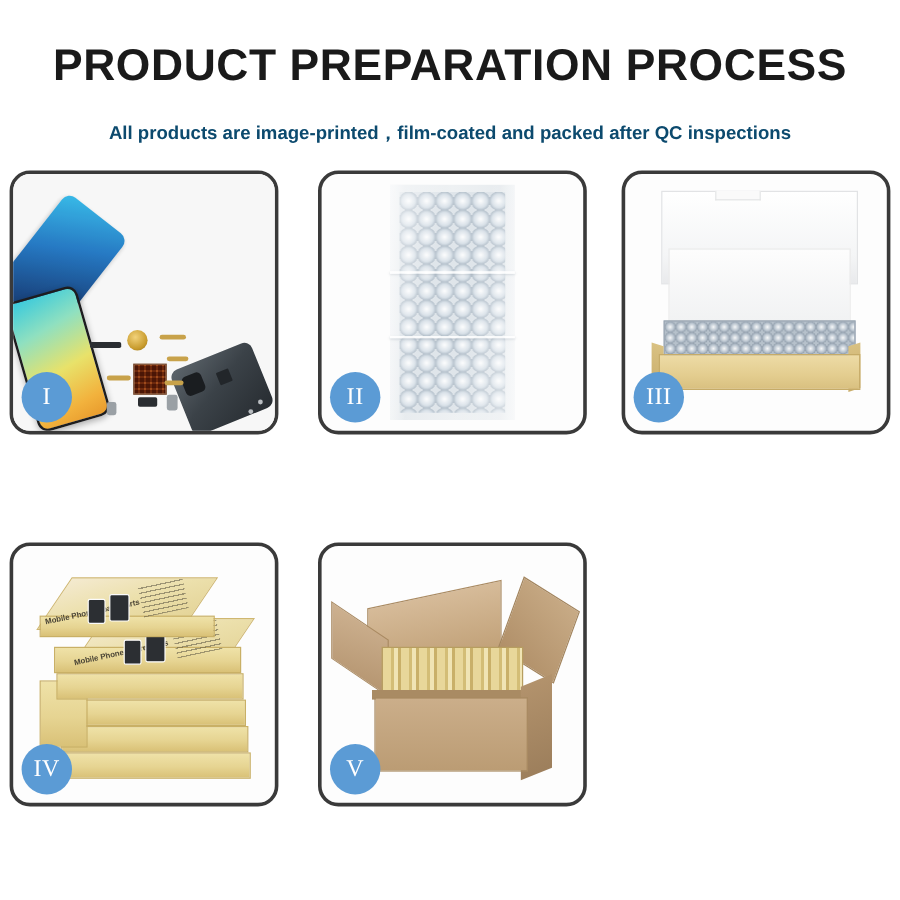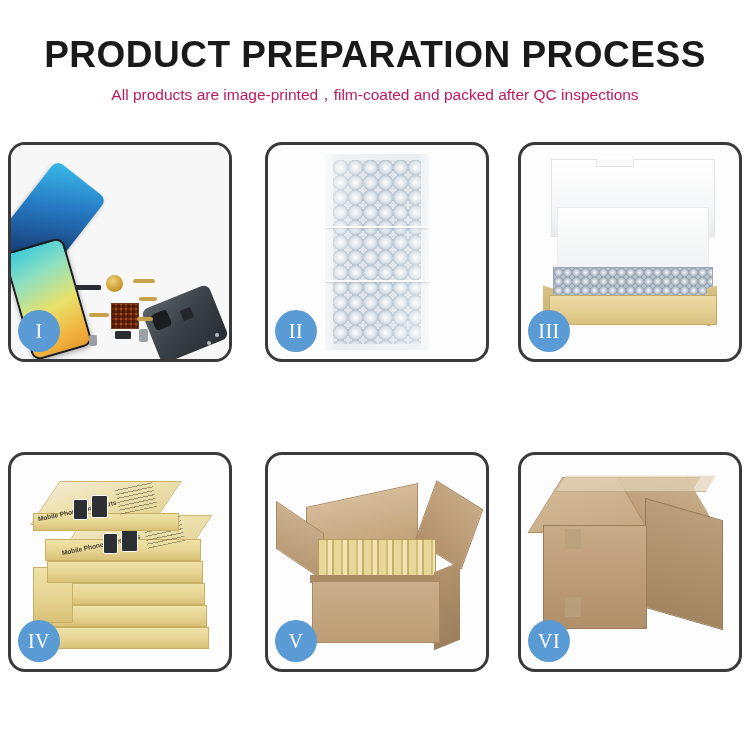--- a/index.html
+++ b/index.html
@@ -32,26 +32,27 @@
     margin: 0;
     padding-top: 34px;
     font-size: 37px;
     font-weight: bold;
     letter-spacing: 0.5px;
     color: #1a1a1a;
     font-family: "Liberation Sans", sans-serif;
     white-space: nowrap;
   }
   .subtitle {
-    margin: 0;
+    margin: 16px;
     padding-top: 9px;
     font-size: 15.5px;
-    color: #be185d;
+    color: #0c4a6e;
     font-family: "Liberation Sans", sans-serif;
     white-space: nowrap;
+    font-weight: bold;
   }
 
   
   .grid {
     position: absolute;
     top: 142px;
     left: 8px;
     width: 734px;
     height: 600px;
   }
@@ -439,27 +440,15 @@
         <div class="c5-flapR"></div>
         <div class="c5-flapL"></div>
         <div class="c5-goods"></div>
         <div class="c5-lip"></div>
         <div class="c5-side"></div>
         <div class="c5-body"></div>
       </div>
       <div class="badge">V</div>
     </div>
 
-    <div class="card c6">
-      <div class="scene">
-        <div class="c6-top"></div>
-        <div class="c6-topR"></div>
-        <div class="c6-tape"></div>
-        <div class="c6-right"></div>
-        <div class="c6-front"></div>
-        <div class="c6-seal" style="left:44px; top:74px;"></div>
-        <div class="c6-seal" style="left:44px; top:142px;"></div>
-      </div>
-      <div class="badge">VI</div>
-    </div>
 
   </div>
 </div>
 
 </body></html>

